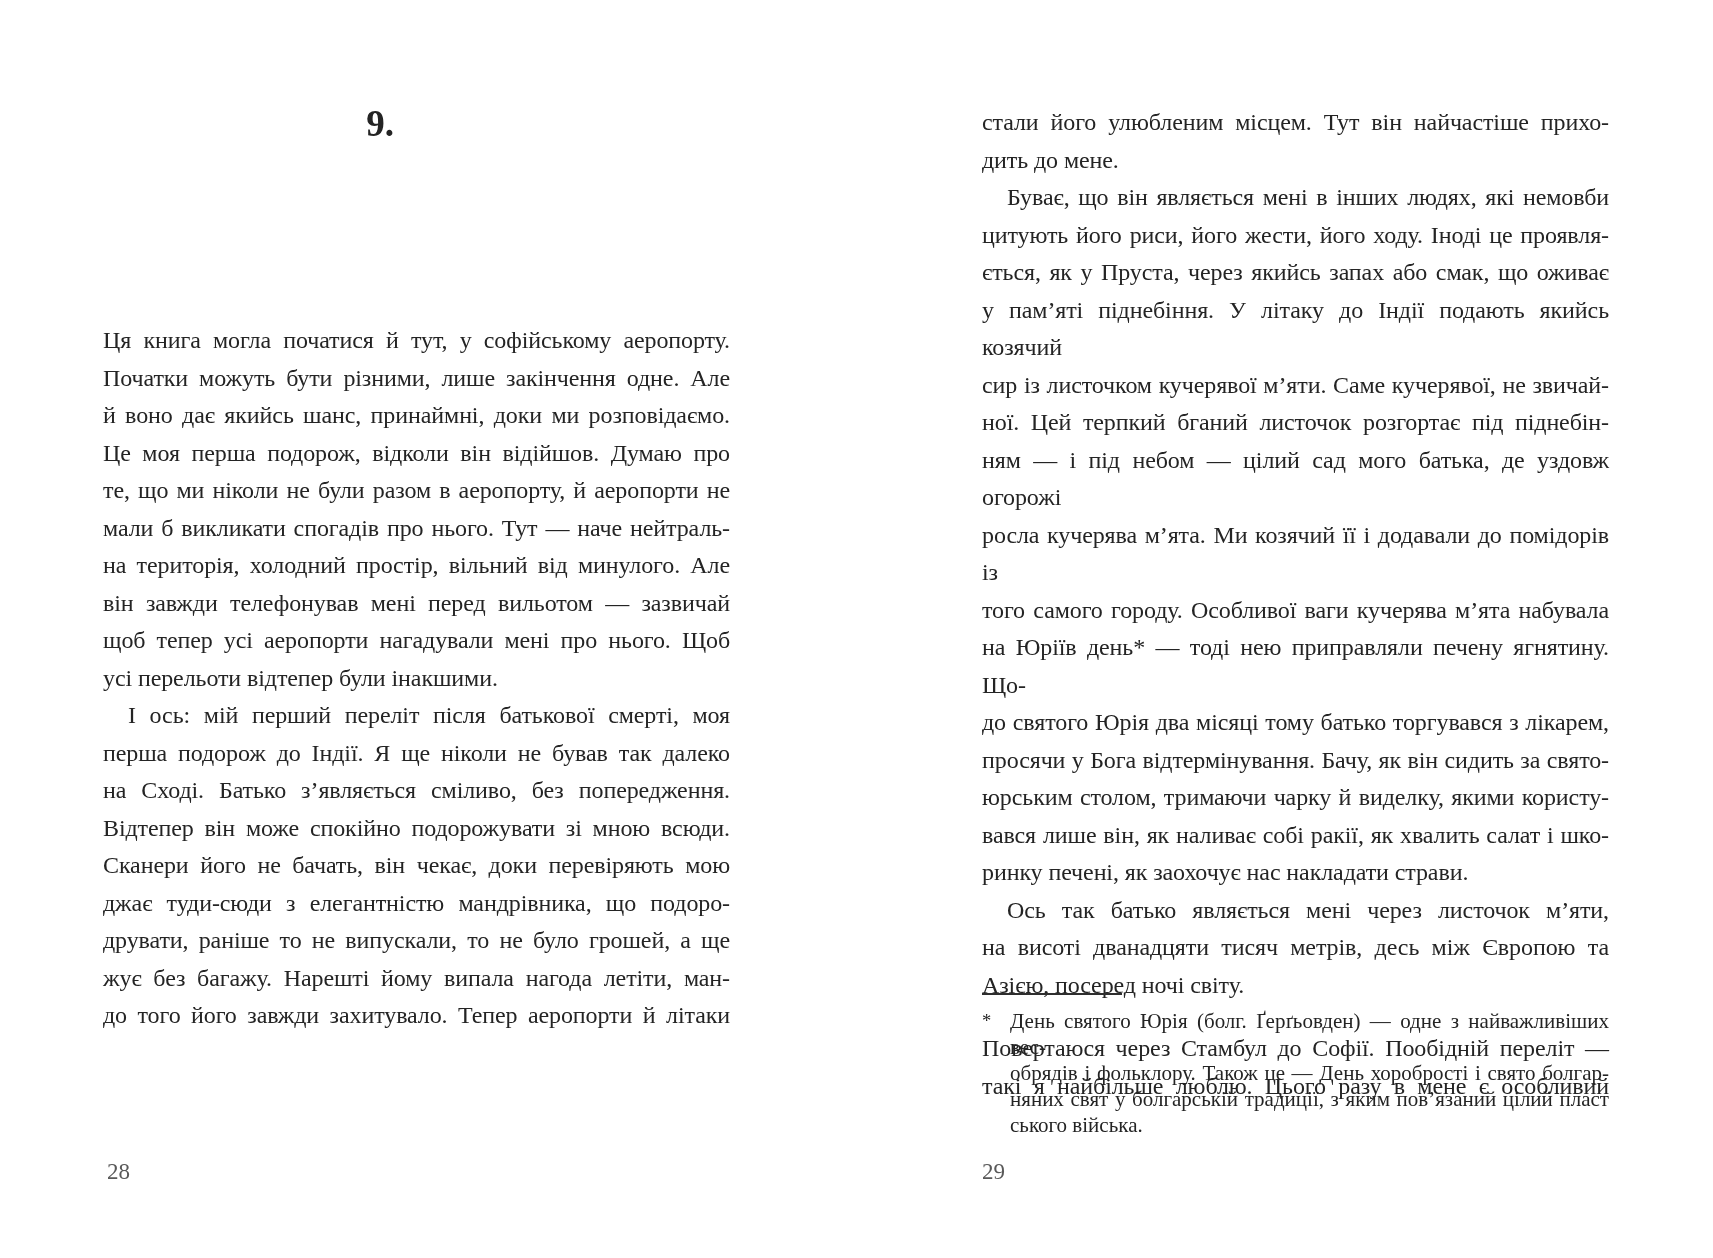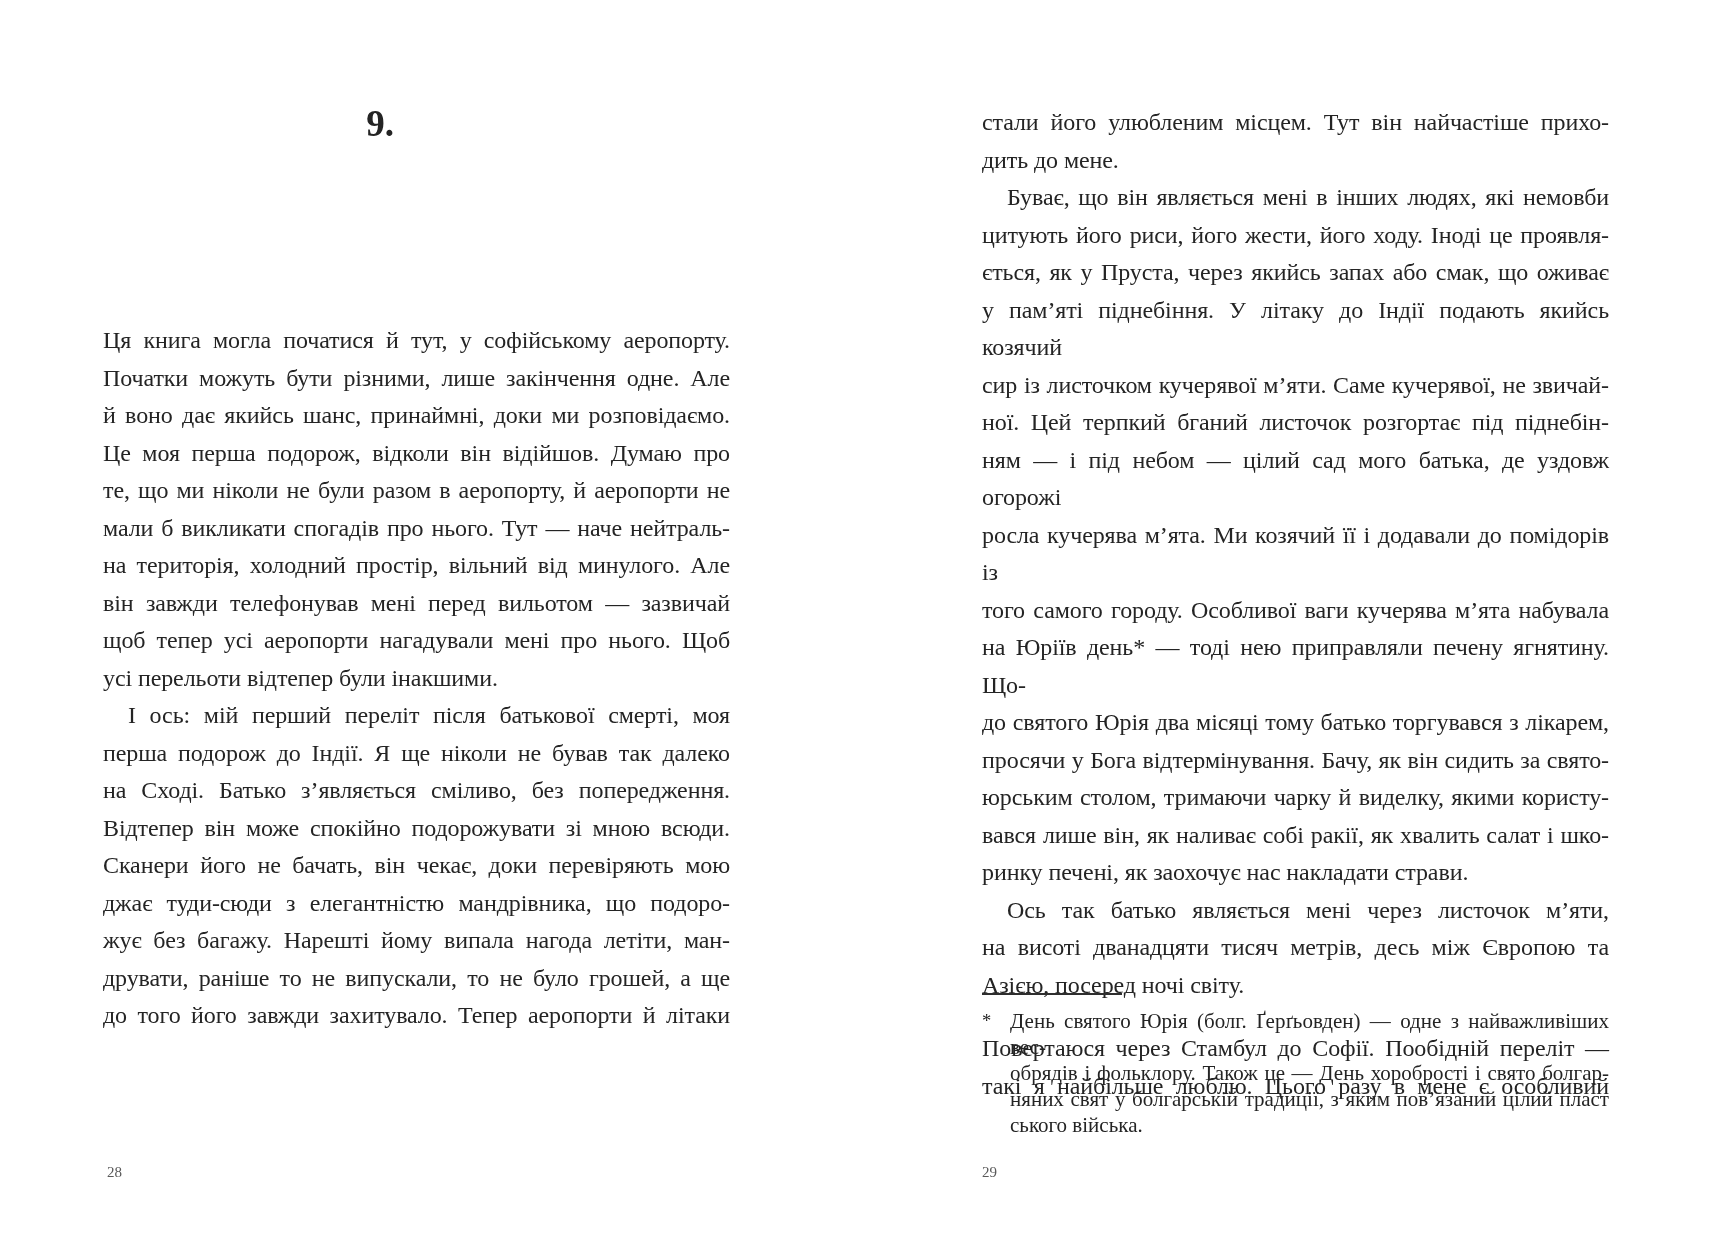--- a/index.html
+++ b/index.html
@@ -61,21 +61,21 @@
   .fn-line {
     font-size: 21px;
     line-height: 26px;
     text-align: justify;
     text-align-last: justify;
   }
   .fn-line.endline { text-align-last: left; }
   .folio {
     position: absolute;
     top: 1160px;
-    font-size: 15px;
+    font-size: 23px;
     line-height: 24px;
     color: #595959;
   }
   .folio-left  { left: 107px; }
   .folio-right { left: 982px; width: 627px; }
 </style>
 </head>
 <body>
 
 <div class="spread">
@@ -95,22 +95,22 @@
           <div class="line">щоб тепер усі аеропорти нагадували мені про нього. Щоб</div>
           <div class="line endline">усі перельоти відтепер були інакшими.</div>
         </div>
         <div class="para">
           <div class="line indent">І ось: мій перший переліт після батькової смерті, моя</div>
           <div class="line">перша подорож до Індії. Я ще ніколи не бував так далеко</div>
           <div class="line">на Сході. Батько з’являється сміливо, без попередження.</div>
           <div class="line">Відтепер він може спокійно подорожувати зі мною всюди.</div>
           <div class="line">Сканери його не бачать, він чекає, доки перевіряють мою</div>
           <div class="line">джає туди-сюди з елегантністю мандрівника, що подоро-</div>
+          <div class="line">друвати, раніше то не випускали, то не було грошей, а ще</div>
           <div class="line">жує без багажу. Нарешті йому випала нагода летіти, ман-</div>
-          <div class="line">друвати, раніше то не випускали, то не було грошей, а ще</div>
           <div class="line">до того його завжди захитувало. Тепер аеропорти й літаки</div>
         </div>
       </div>
     <div class="folio folio-left">28</div>
   </div>
 
   <div>
     <div class="page-body body-right" id="right-body">
         <div class="para">
           <div class="line">стали його улюбленим місцем. Тут він найчастіше прихо-</div>

